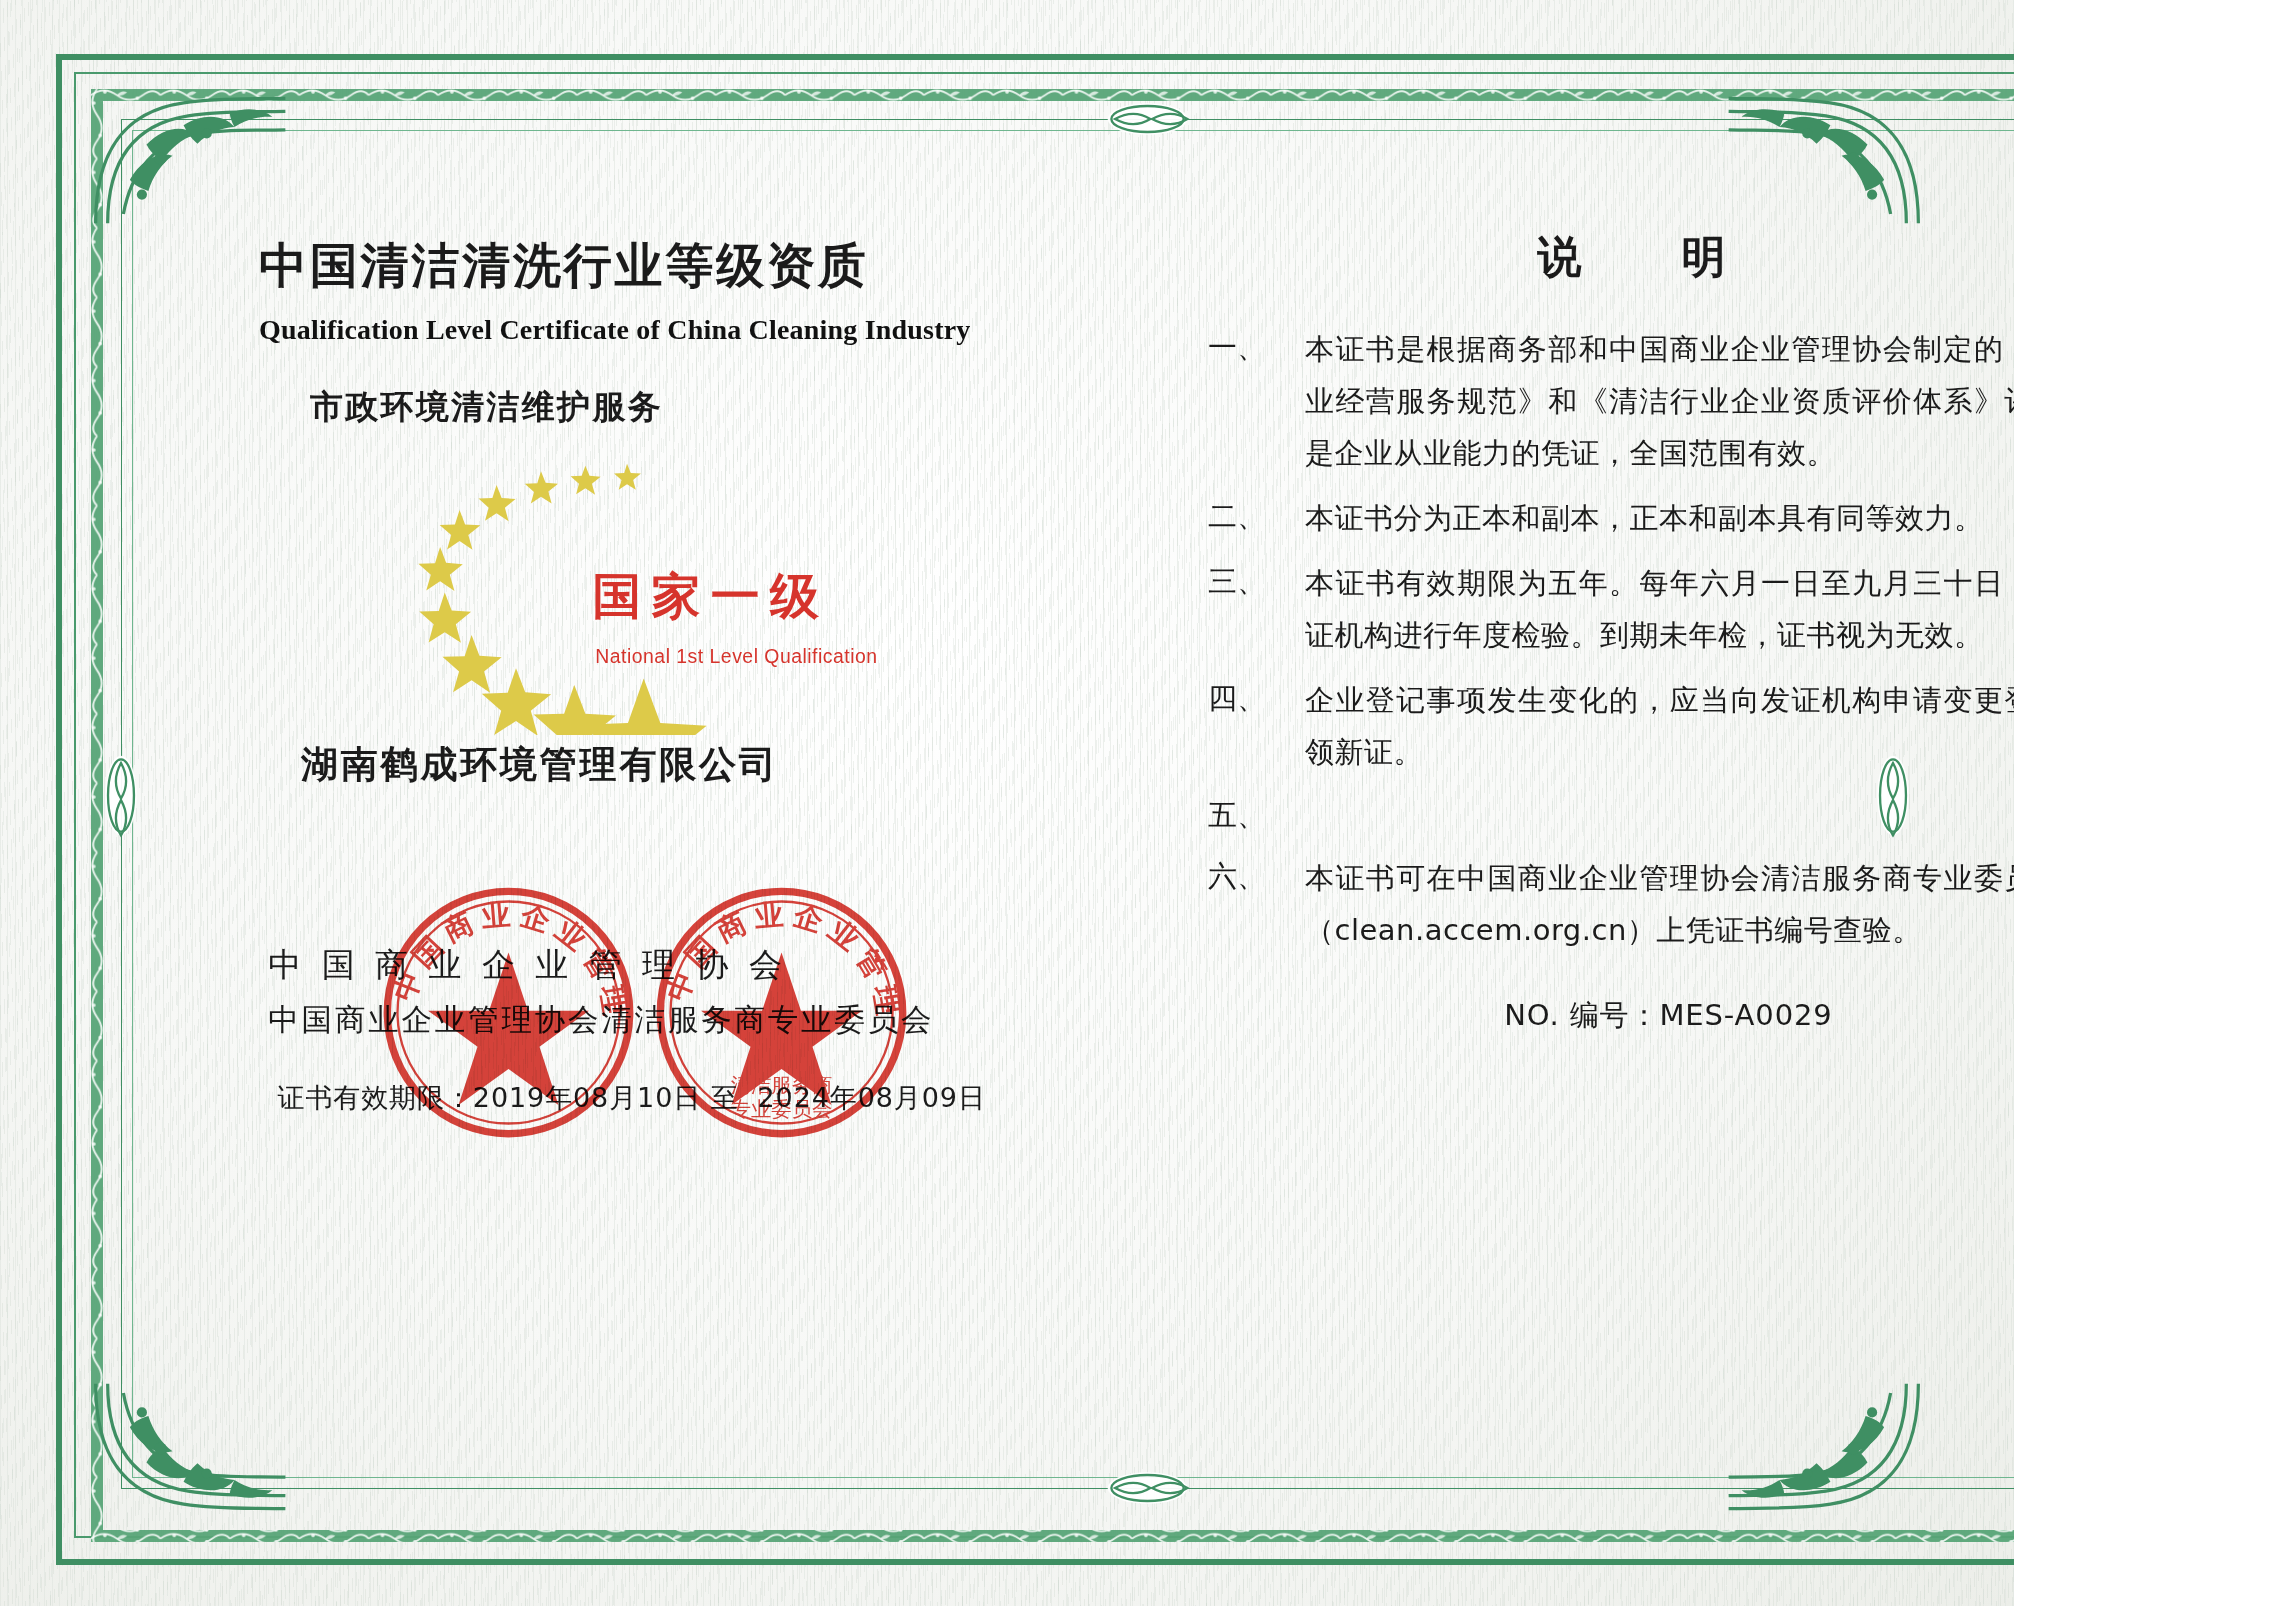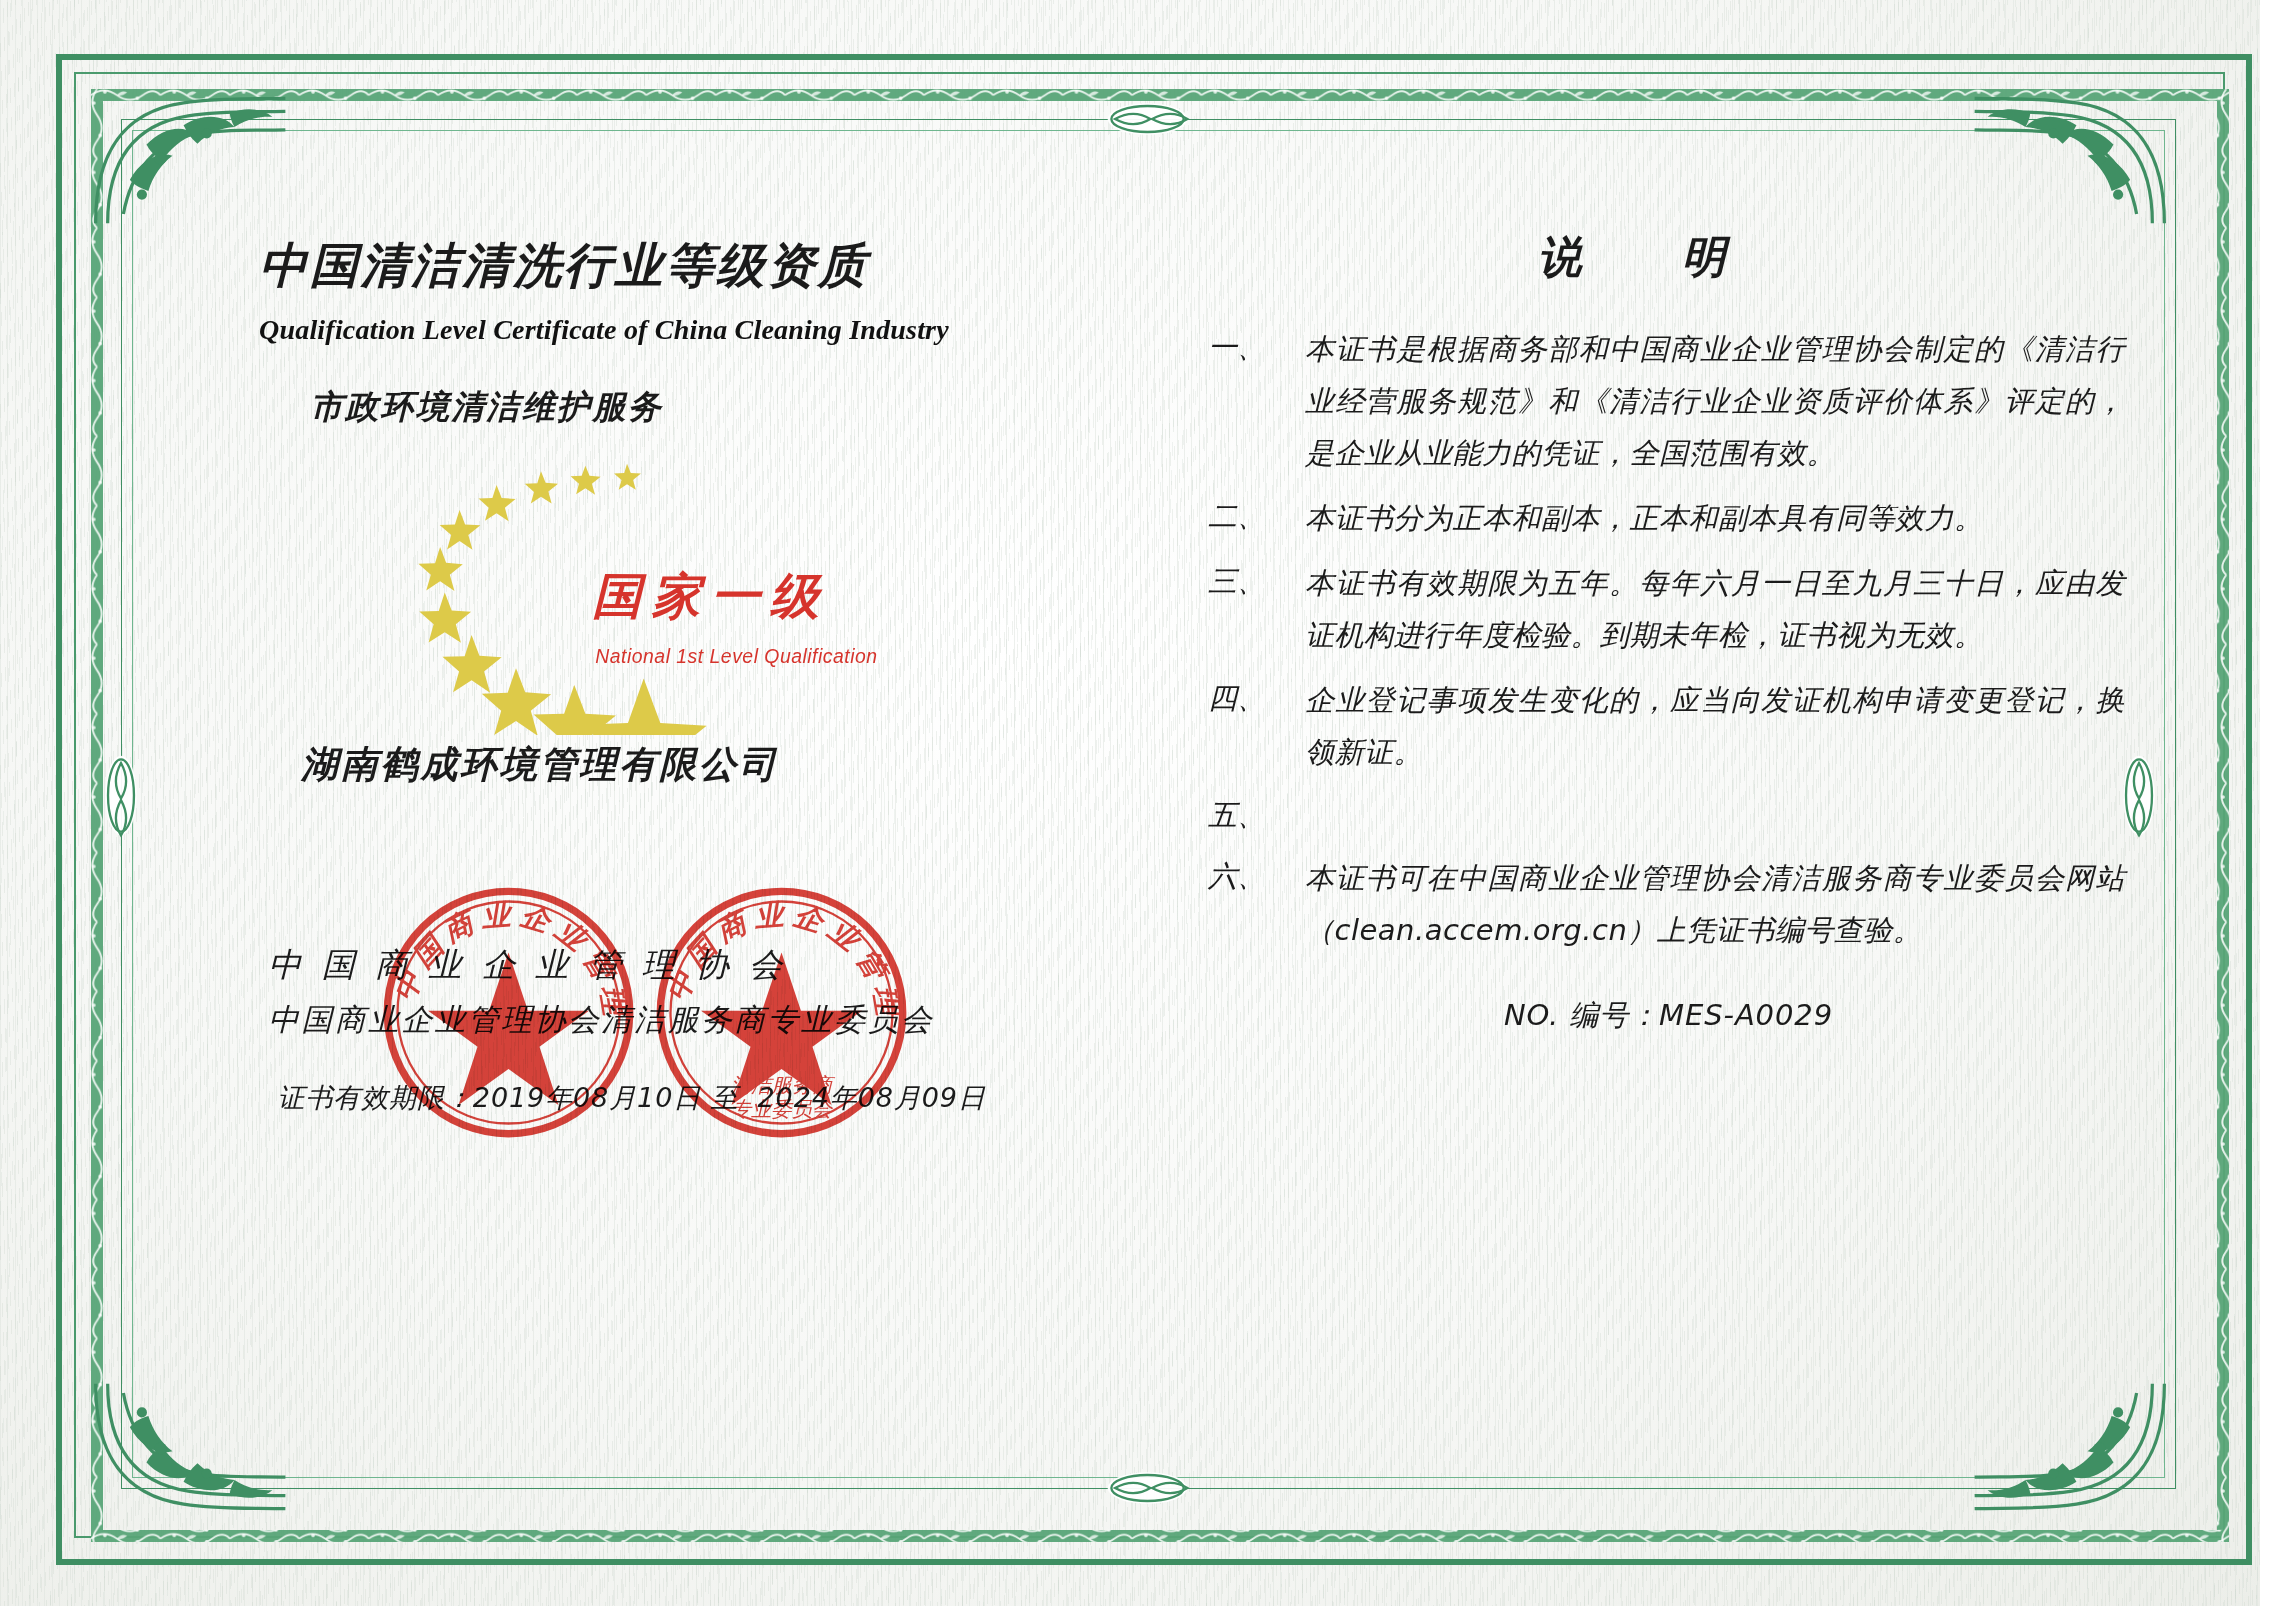--- a/index.html
+++ b/index.html
@@ -7,33 +7,32 @@
     padding: 0;
     background: #ffffff;
   }
   body {
     font-family: "Liberation Sans", sans-serif;
   }
 
   
   #certificate {
     position: relative;
-    width: 2260px;
+    width: 2014px;
     height: 1607px;
     background:
       repeating-linear-gradient(
         90deg,
         rgba(222,228,222,0.55) 0px,
         rgba(222,228,222,0.55) 0.9px,
         rgba(255,255,255,0) 0.9px,
         rgba(255,255,255,0) 7.4px
       ),
       radial-gradient(ellipse at 45% 40%, #ffffff 0%, #f7f8f6 55%, #eceee9 100%);
     overflow: hidden;
-    font-style: italic;
   }
 
   
   .fibre {
     position: absolute;
     inset: 0;
     background:
       repeating-linear-gradient(
         88deg,
         rgba(200,210,200,0.30) 0px,

